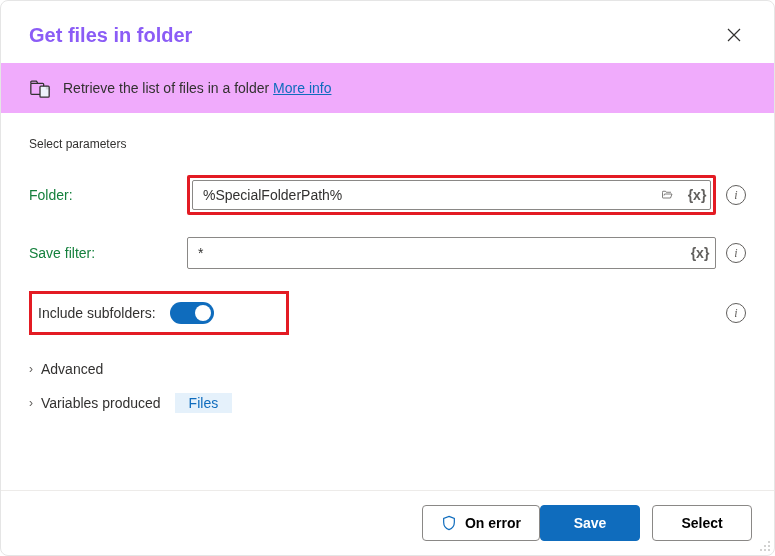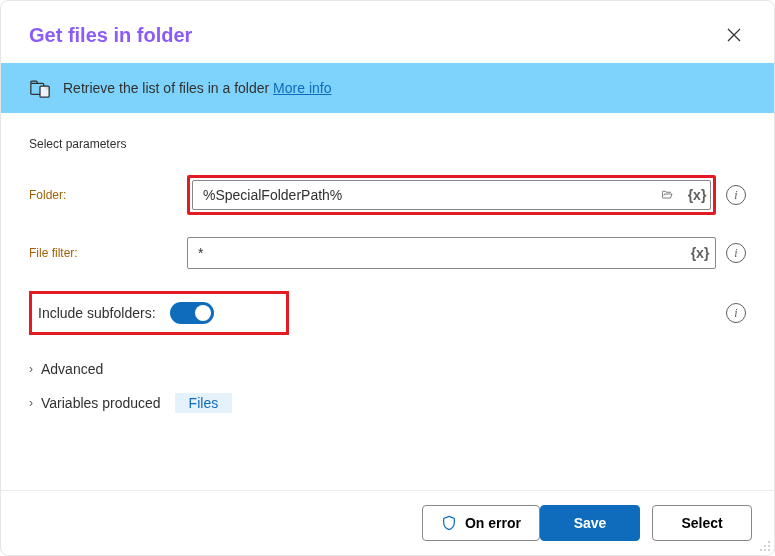--- a/index.html
+++ b/index.html
@@ -35,21 +35,21 @@
     margin:0;
     color:#8b5cf6;
   }
   .close-btn {
     width:32px; height:32px;
     display:flex; align-items:center; justify-content:center;
     cursor:pointer;
     border:none; background:none;
   }
   .info-banner {
-    background: #7dd3fc;
+    background: #f0abfc;
     display:flex;
     align-items:center;
     gap:12px;
     padding: 14px 28px;
     font-size:14px;
     color:#323130;
   }
   .info-banner a {
     color:#0f6cbd;
     text-decoration: underline;
@@ -66,22 +66,22 @@
     margin: 0 0 24px 0;
   }
   .form-row {
     display:flex;
     align-items:center;
     margin-bottom: 22px;
     gap: 10px;
   }
   .form-label {
     width: 148px;
-    font-size:12px;
-    color:#a16207;
+    font-size:14px;
+    color:#15803d;
   }
   .input-wrap {
     flex:1;
     position:relative;
     display:flex;
     align-items:center;
   }
   .input {
     width:100%;
     height: 32px;
@@ -237,21 +237,21 @@
           </button>
           <button class="icon-btn">
             <span style="font-size:14px;font-weight:600;">{x}</span>
           </button>
         </div>
       </div>
       <div class="info-icon">i</div>
     </div>
 
     <div class="form-row">
-      <div class="form-label">File filter:</div>
+      <div class="form-label">Save filter:</div>
       <div class="input-wrap">
         <input class="input alt" value="*" style="">
         <div class="trailing-icons">
           <button class="icon-btn">
             <span style="font-size:14px;font-weight:600;">{x}</span>
           </button>
         </div>
       </div>
       <div class="info-icon">i</div>
     </div>

